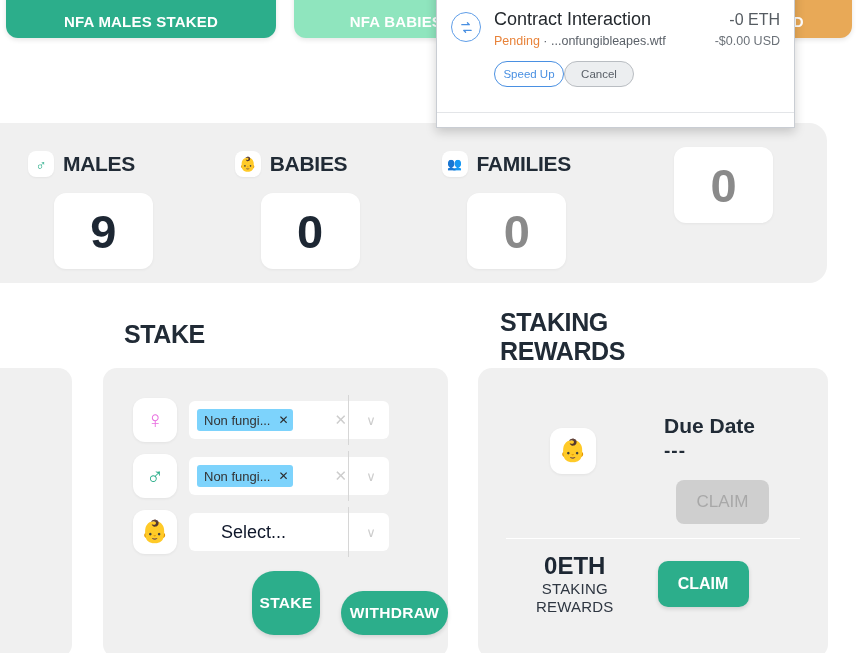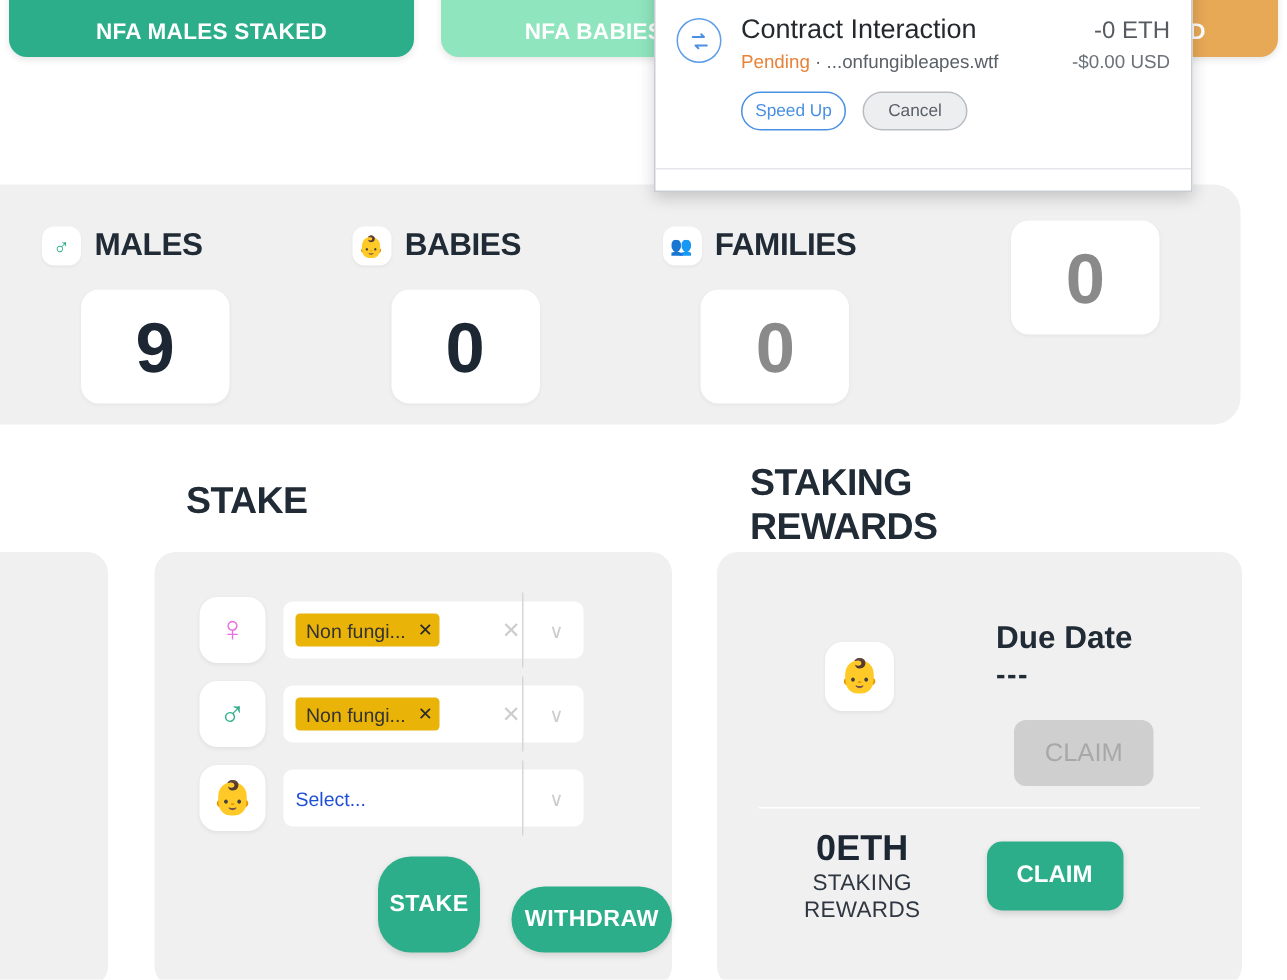--- a/index.html
+++ b/index.html
@@ -43,21 +43,21 @@
     color: #4a90e2; margin-top: 3px;
   }
   .tx-main { flex: 1; margin-left: 13px; }
   .tx-row1 { display: flex; justify-content: space-between; align-items: baseline; }
   .tx-title { font-size: 18px; color: #24292e; }
   .tx-amount { font-size: 16px; color: #555b61; }
   .tx-row2 { display: flex; justify-content: space-between; align-items: baseline; margin-top: 4px; }
   .tx-sub { font-size: 12.5px; color: #5a6068; }
   .tx-pending { color: #e8833a; }
   .tx-usd { font-size: 12.5px; color: #6b7178; }
-  .tx-actions { display: flex; gap: 11px; margin-top: 13px; }
+  .tx-actions { display: flex; margin-top: 13px; }
   .pill {
     border-radius: 16px; font-size: 11.5px; padding: 6px 0;
     width: 70px; text-align: center; cursor: pointer;
   }
   .pill.speedup { border: 1.3px solid #4a90e2; color: #4a90e2; background: #fff; }
   .pill.cancel { border: 1.3px solid #b9bdc2; color: #5a6068; background: #eceef0; }
   .tx-sep { position: absolute; left: 0; right: 0; bottom: 14px; height: 1px; background: #e3e5e8; }
 
   
   .stats-band {
@@ -113,28 +113,28 @@
   .sel-badge {
     width: 44px; height: 44px; border-radius: 12px; background: #ffffff;
     display: flex; align-items: center; justify-content: center;
     font-size: 24px; flex: 0 0 44px; box-shadow: 0 1px 3px rgba(0,0,0,.06);
   }
   .sel-ctl {
     position: relative; flex: 0 0 200px; height: 38px; background: #ffffff;
     border-radius: 6px; display: flex; align-items: center; padding: 0 2px 0 8px;
   }
   .chip {
-    display: flex; align-items: center; background: #eab308; border-radius: 3px;
+    display: flex; align-items: center; background: #7dd3fc; border-radius: 3px;
     height: 22px; padding: 0 4px 0 7px; font-size: 13px; color: #333; max-width: 116px;
   }
   .chip-x { margin-left: 8px; font-size: 12px; color: #2b2b2b; cursor: pointer; }
   .sel-clear { margin-left: auto; color: #cdcdcd; font-size: 15px; padding-right: 8px; cursor: pointer; }
   .sel-divider { position: absolute; right: 40px; top: -6px; height: 50px; width: 1px; background: #d6d6d6; }
   .sel-caret { width: 32px; text-align: center; color: #cdcdcd; font-size: 13px; cursor: pointer; }
-  .sel-placeholder { color: #1d4ed8; font-size: 13px; }
+  .sel-placeholder { color: #0f172a; font-size: 18px; margin-left: 24px; }
 
   .stake-btns { display: flex; gap: 21px; padding-left: 149px; margin-top: 17px; }
   .btn-green {
     background: #2cae8b; color: #fff; font-weight: bold; font-size: 15.5px;
     border: none; border-radius: 22px; padding: 13px 0; width: 86px;
     cursor: pointer; box-shadow: 0 2px 4px rgba(0,0,0,.13); letter-spacing: .3px;
   }
   .btn-green.wide { width: 135px; margin-top: 20px; }
 
   

